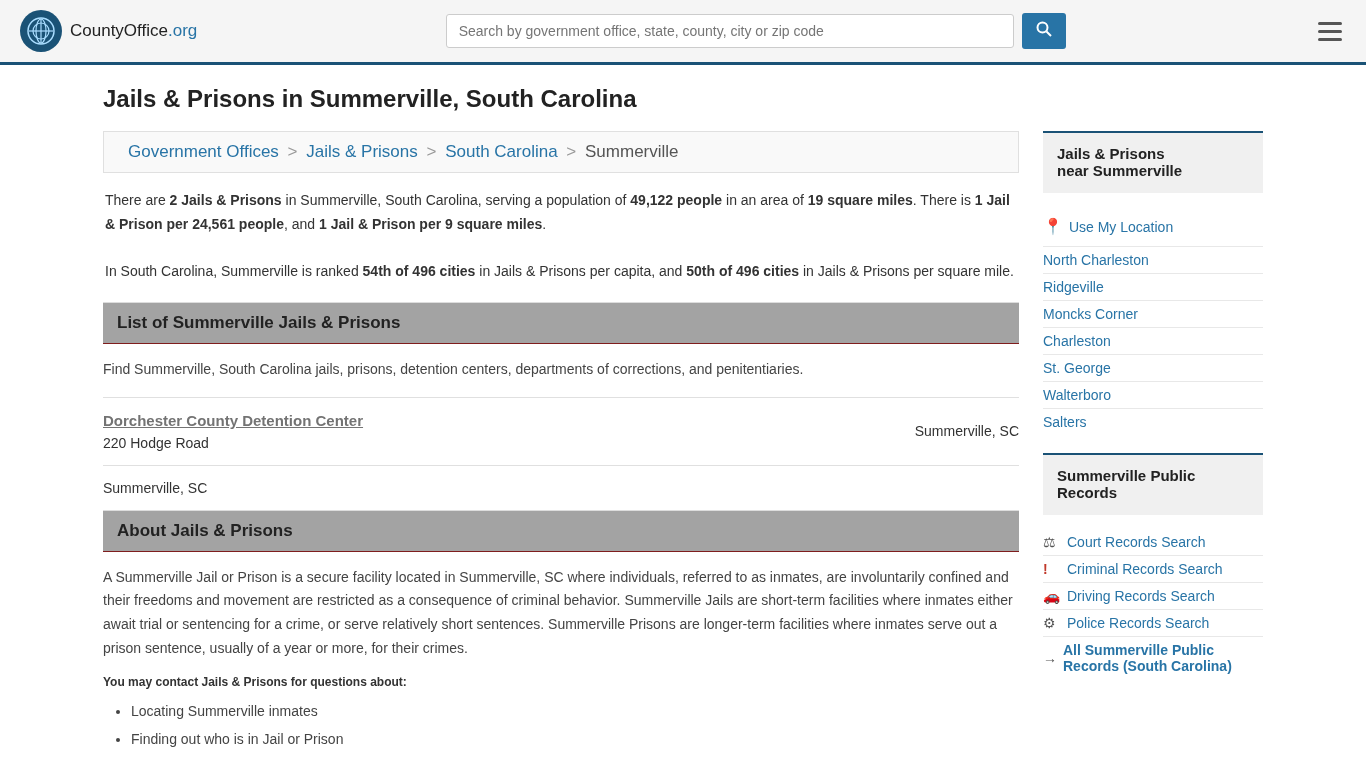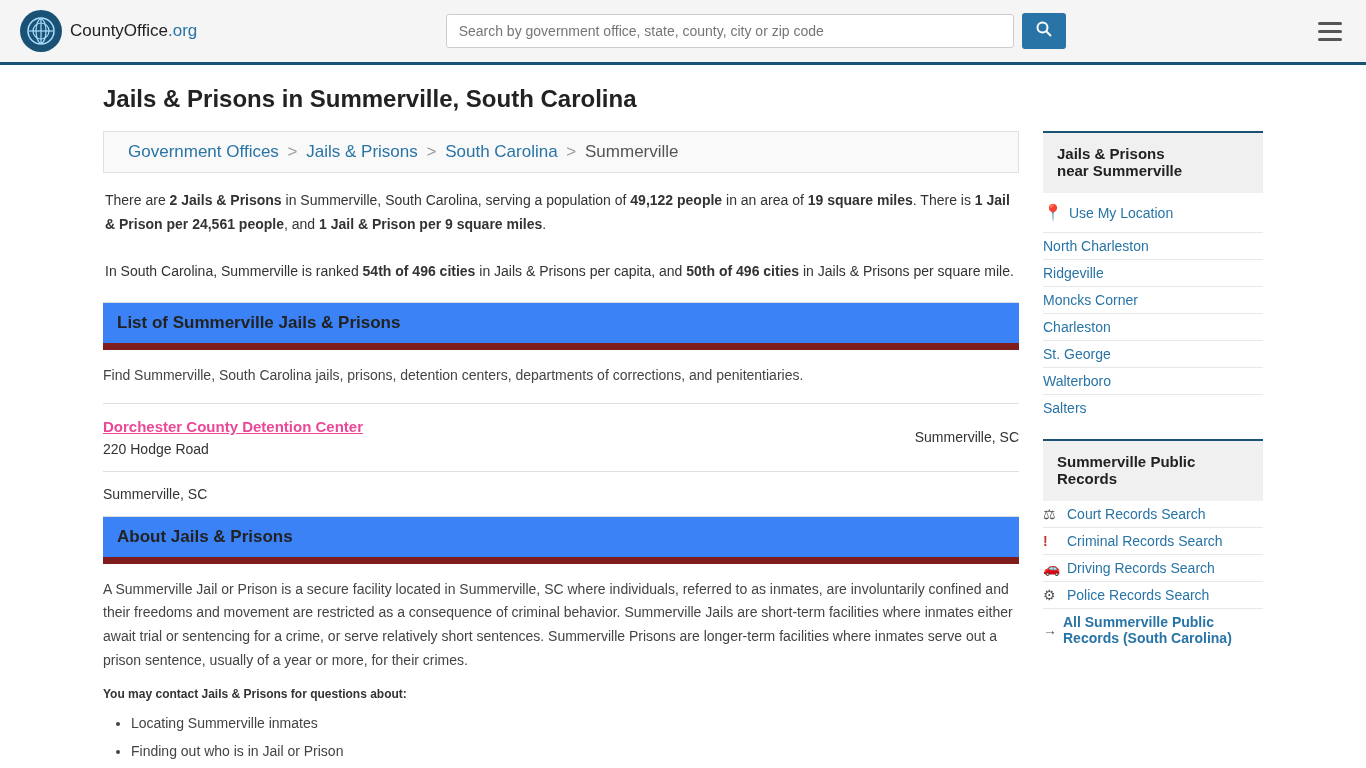--- a/index.html
+++ b/index.html
@@ -117,25 +117,25 @@
     .stat-block {
       font-size: 14px;
       line-height: 1.7;
       margin-bottom: 18px;
       padding: 0 2px;
     }
     .stat-block b { font-weight: bold; }
 
     
     .section-header {
-      background: #3b82f6;
+      background: #a3a3a3;
       padding: 10px 14px;
       margin-bottom: 14px;
       border-top: 1px solid #ddd;
-      border-bottom: 7px solid #7f1d1d;
+      border-bottom: 1px solid #7f1d1d;
     }
     .section-header h2 {
       font-size: 17px;
       font-weight: bold;
       color: #222;
     }
 
     
     .section-desc {
       font-size: 14px;
@@ -149,21 +149,21 @@
       border-top: 1px solid #e0e0e0;
       padding: 14px 0;
     }
     .facility-item:last-of-type {
       border-bottom: 1px solid #e0e0e0;
       margin-bottom: 20px;
     }
     .facility-name {
       font-size: 15px;
       font-weight: bold;
-      color: #ec4899;
+      color: #737373;
       text-decoration: underline;
       cursor: pointer;
       display: inline-block;
       margin-bottom: 6px;
     }
     .facility-row {
       display: flex;
       justify-content: space-between;
       align-items: center;
     }
@@ -187,20 +187,21 @@
       padding-left: 28px;
       font-size: 14px;
       line-height: 2;
       color: #444;
     }
 
     
     .sidebar-section {
       background: #f0f0f0;
       padding: 12px 14px;
+      margin-bottom: 14px;
       border-top: 2px solid #1a5276;
     }
     .sidebar-section h3 {
       font-size: 15px;
       font-weight: bold;
       color: #222;
       margin-bottom: 2px;
     }
     .sidebar-links {
       list-style: none;

